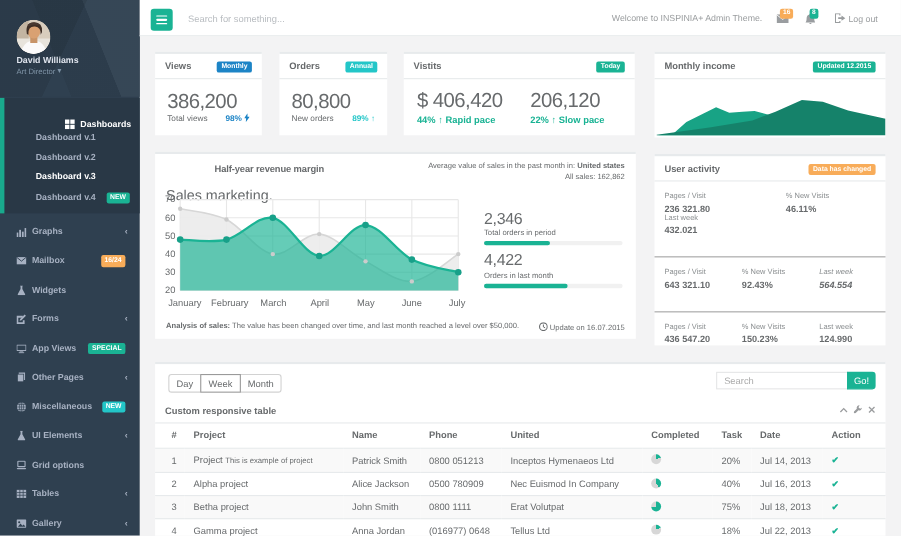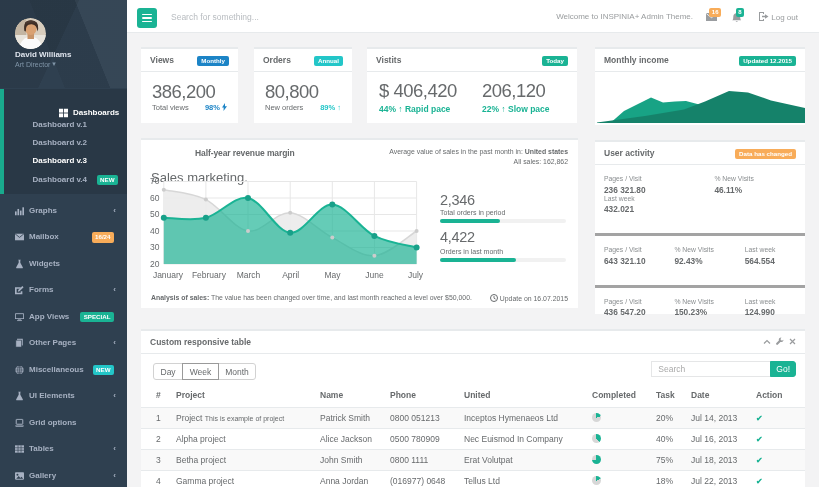--- a/index.html
+++ b/index.html
@@ -77,21 +77,21 @@
 #rev-stats { position:absolute; left:299px; top:52.5px; width:126px; }
 .rs-val { font-size:14.5px; color:#676a6c; letter-spacing:-0.3px; line-height:14px; }
 .rs-lbl { font-size:7px; color:#676a6c; margin-top:2.5px; }
 .rs-bar { height:3.5px; background:#f1f1f1; border-radius:2px; margin-top:3px; }
 .rs-bar i { display:block; height:3.5px; background:#1ab394; border-radius:2px; }
 #rev-foot { position:absolute; left:0; bottom:0; width:100%; padding:0 10px 6px; font-size:6.9px; color:#676a6c; }
 #rev-foot b { font-weight:bold; }
 #rev-foot .upd { float:right; }
 
 
-.act-row { position:relative; border-bottom:3px solid #a3a3a3; padding:10px 9px 19px; }
+.act-row { position:relative; border-bottom:1px solid #a3a3a3; padding:10px 9px 19px; }
 .act-row.last { border-bottom:none; }
 .act-col { display:inline-block; vertical-align:top; }
 .act-lbl { font-size:6.8px; color:#8a8e90; }
 .act-val { font-size:8.3px; font-weight:bold; color:#676a6c; margin-top:2.5px; }
 
 
 #tbl-head { position:relative; border-bottom:1px solid #e7eaec; height:23px; padding:0 9px; }
 #tbl-head h5 { font-size:8.5px; font-weight:bold; color:#676a6c; line-height:23px; float:left; }
 #tbl-tools { float:right; color:#9a9c9e; font-size:8px; line-height:23px; letter-spacing:3px; }
 #tbl-toolbar { position:relative; height:31px; padding:9px 9px 0; }
@@ -428,48 +428,48 @@
       <span class="label lbl-org">Data has changed</span>
     </div>
   <div class="act-row">
     <div class="act-col" style="width:68px;"><div class="act-lbl">Pages / Visit</div><div class="act-val">236 321.80</div></div>
     <div class="act-col" style="width:68px;margin-left:40px;"><div class="act-lbl">% New Visits</div><div class="act-val">46.11%</div></div>
     <div class="act-col" style="width:50px;"><div class="act-lbl">Last week</div><div class="act-val">432.021</div></div>
   </div>
   <div class="act-row">
     <div class="act-col" style="width:68px;"><div class="act-lbl">Pages / Visit</div><div class="act-val">643 321.10</div></div>
     <div class="act-col" style="width:68px;"><div class="act-lbl">% New Visits</div><div class="act-val">92.43%</div></div>
-    <div class="act-col" style="width:50px;"><div class="act-lbl">Last week</div><div class="act-val">564.554</div></div>
+    <div class="act-col" style="width:50px;font-style:italic;"><div class="act-lbl">Last week</div><div class="act-val">564.554</div></div>
   </div>
   <div class="act-row last">
     <div class="act-col" style="width:68px;"><div class="act-lbl">Pages / Visit</div><div class="act-val">436 547.20</div></div>
     <div class="act-col" style="width:68px;"><div class="act-lbl">% New Visits</div><div class="act-val">150.23%</div></div>
     <div class="act-col" style="width:50px;"><div class="act-lbl">Last week</div><div class="act-val">124.990</div></div>
   </div>
 </div>
 
 <div class="ibox" id="p-table">
+  <div id="tbl-toolbar">
+    <div class="btn-grp">
+      <div class="btn-w">Day</div>
+        <div class="btn-w act">Week</div>
+        <div class="btn-w">Month</div>
+    </div>
+    <div id="tbl-search"><input placeholder="Search" style=""><span id="go-btn">Go!</span></div>
+  </div>
   <div id="tbl-head">
       <h5>Custom responsive table</h5>
       <div id="tbl-tools"><svg width="8" height="6" viewBox="0 0 8 6">
           <path d="M1,4.5 L4,1.5 L7,4.5" stroke="#9a9c9e" stroke-width="1.2" fill="none"></path>
         </svg> <svg width="8" height="8" viewBox="0 0 8 8">
           <path d="M5.2,0.4 a2.4,2.4 0 0 0 -2.3,3.1 L0.4,6 a1,1 0 0 0 1.5,1.5 L4.4,5 a2.4,2.4 0 0 0 3.1,-2.3 l-1.6,1 -1.5,-1.5 1,-1.6 Z" fill="#9a9c9e"></path>
         </svg> <svg width="7" height="7" viewBox="0 0 7 7">
           <path d="M1,1 L6,6 M6,1 L1,6" stroke="#9a9c9e" stroke-width="1.2"></path>
         </svg></div>
     </div>
-  <div id="tbl-toolbar">
-    <div class="btn-grp">
-      <div class="btn-w">Day</div>
-        <div class="btn-w act">Week</div>
-        <div class="btn-w">Month</div>
-    </div>
-    <div id="tbl-search"><input placeholder="Search" style=""><span id="go-btn">Go!</span></div>
-  </div>
   <table>
     <colgroup>
         <col style="width:27px">
         <col style="width:144px">
         <col style="width:70px">
         <col style="width:74px">
         <col style="width:128px">
         <col style="width:64px">
         <col style="width:35px">
         <col style="width:65px">

